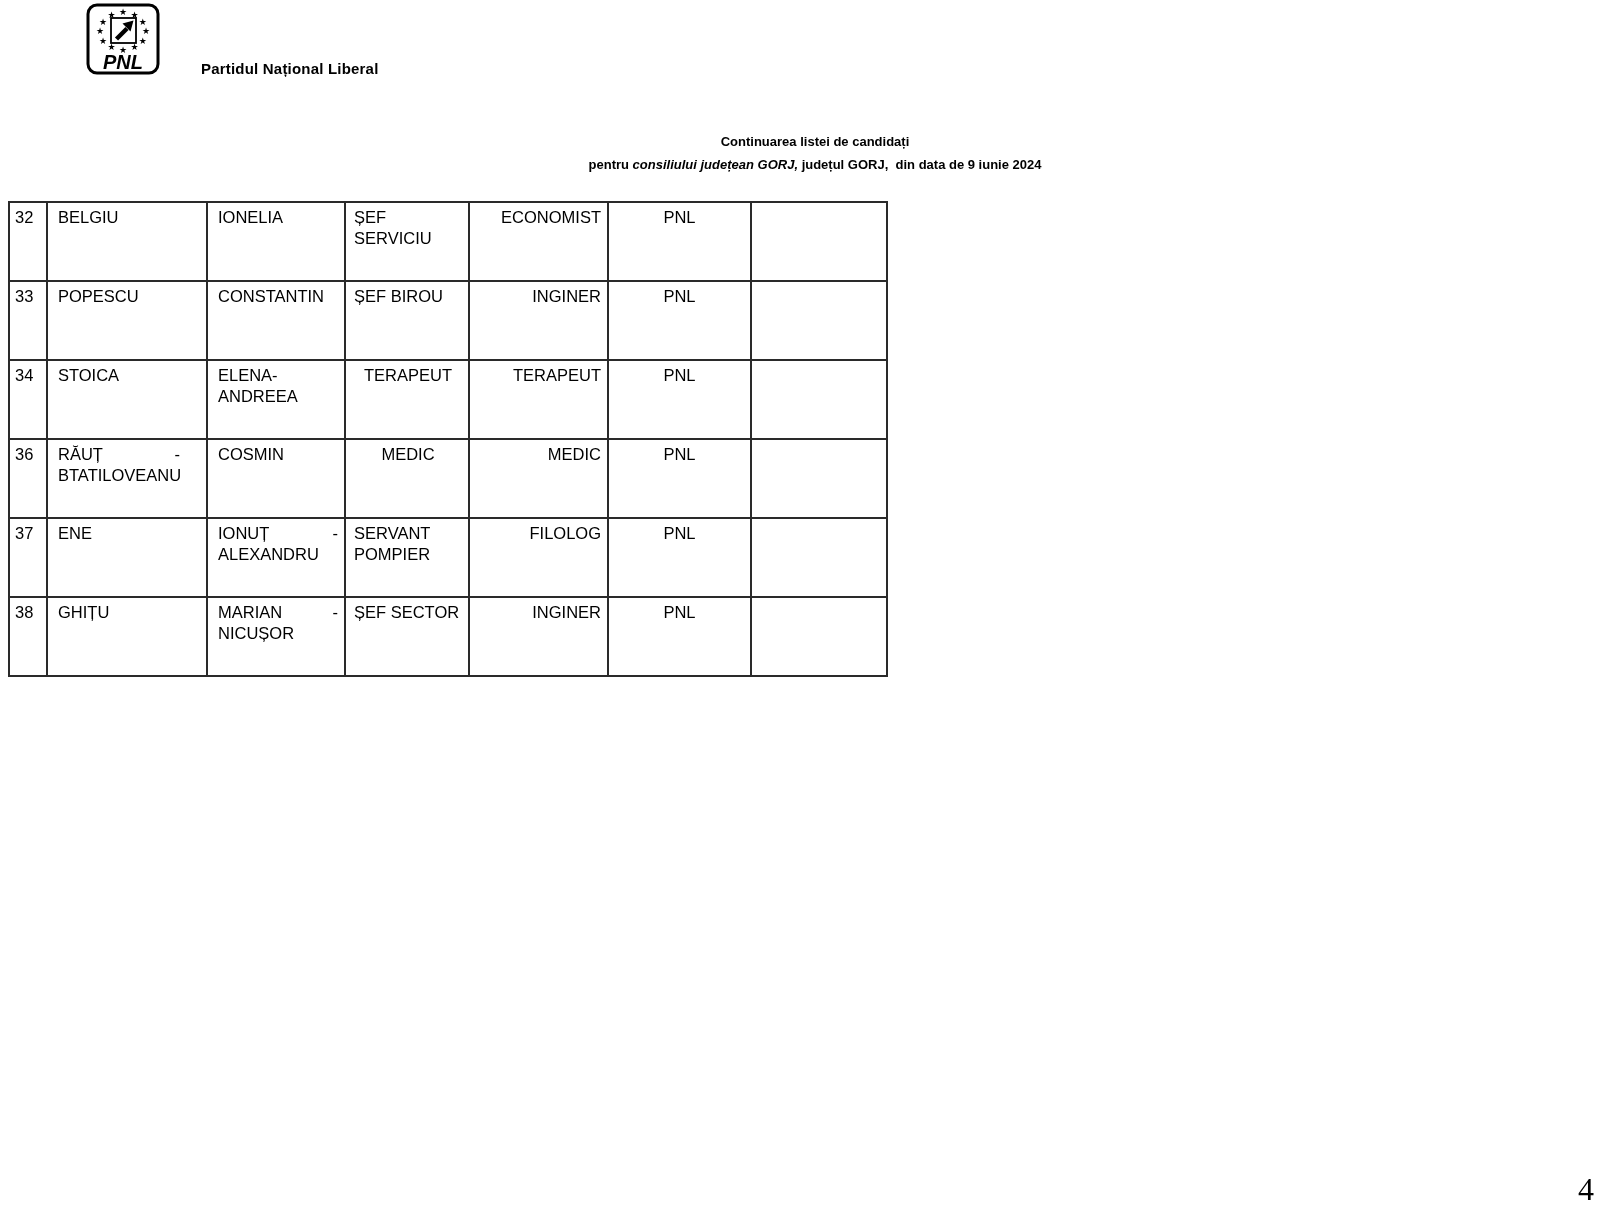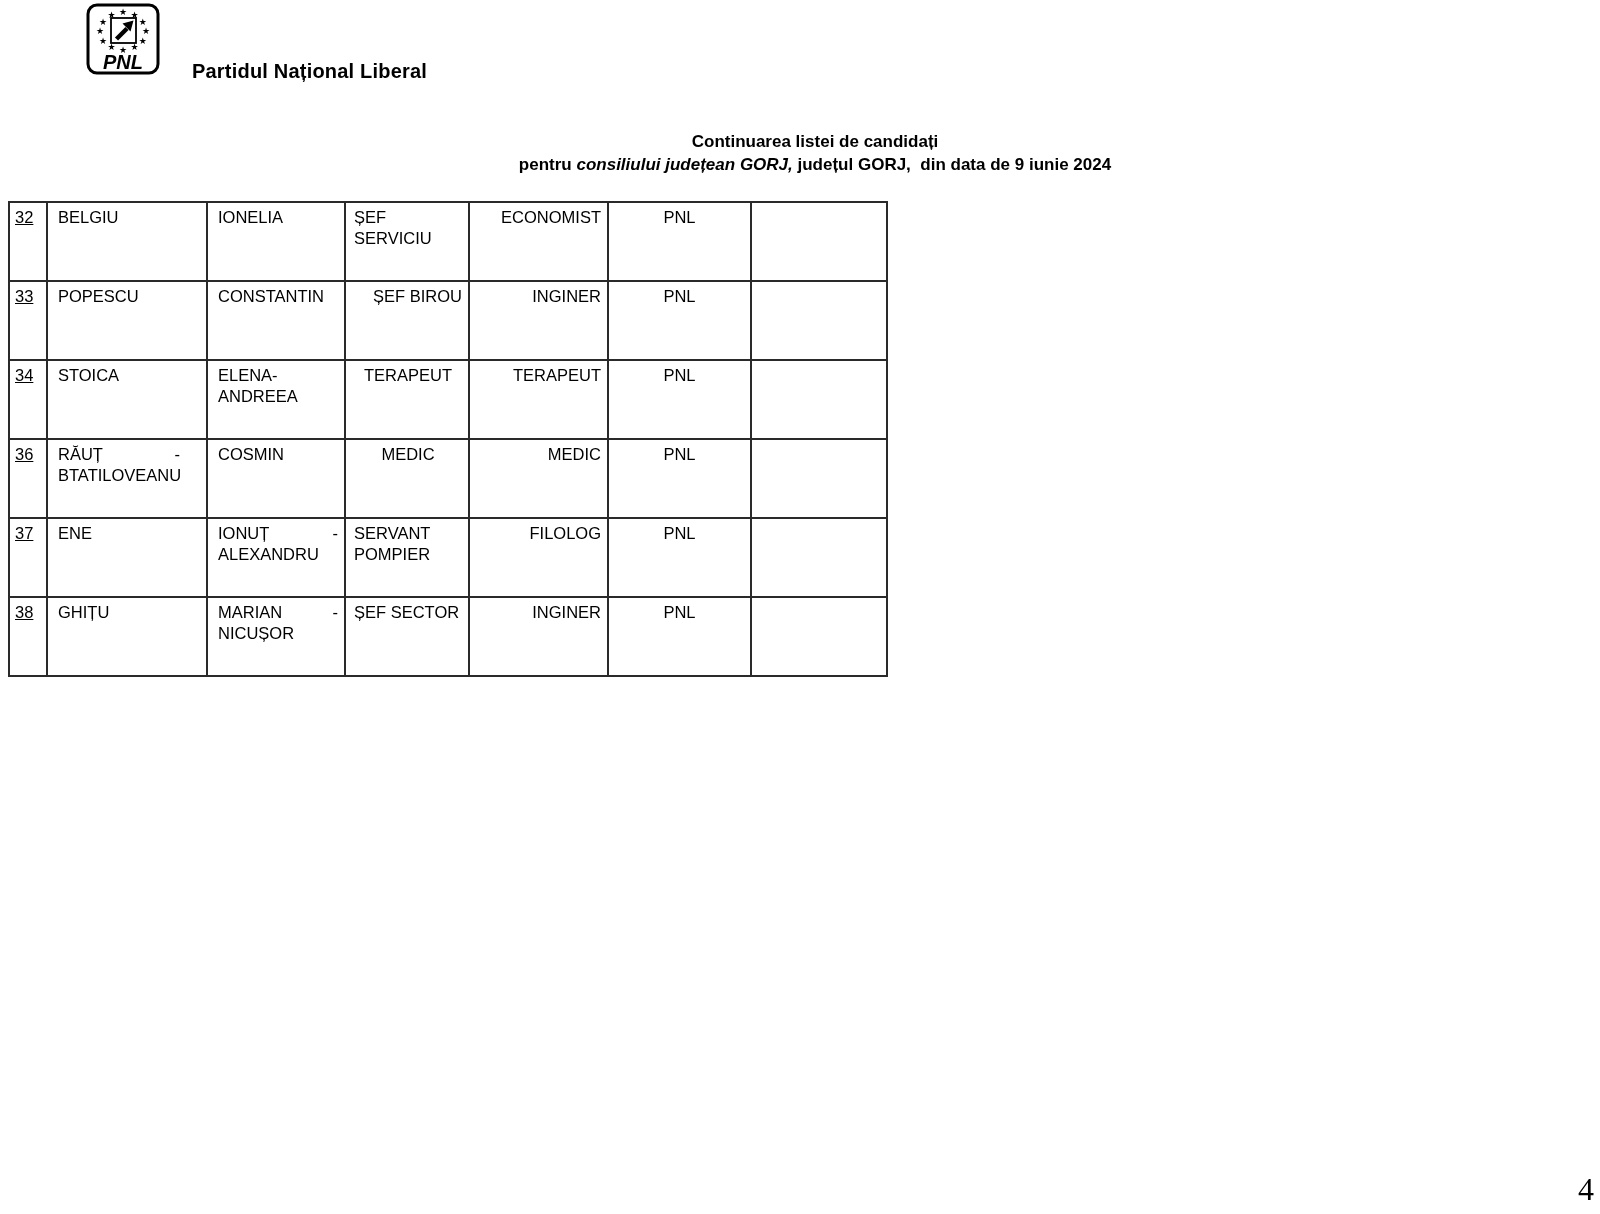--- a/index.html
+++ b/index.html
@@ -11,26 +11,26 @@
     color:#000;
     font-family:"Liberation Sans", sans-serif;
     overflow:hidden;
   }
 
   
   .logo { position:absolute; left:86px; top:3px; width:74px; height:72px; }
 
   
   .party-name {
-    position:absolute; left:192px; top:60px;
-    font-size:20px; font-weight:bold; letter-spacing:0.2px;
+    position:absolute; left:201px; top:60px;
+    font-size:15px; font-weight:bold; letter-spacing:0.2px;
   }
   .doc-title {
     position:absolute; left:30px; top:130px; width:1570px;
-    text-align:center; font-size:17px; font-weight:bold; line-height:23px;
+    text-align:center; font-size:13px; font-weight:bold; line-height:23px;
   }
   .seg-italic { font-style:italic; }
 
   
   table.candidates {
     position:absolute; left:8px; top:201px;
     border-collapse:collapse; table-layout:fixed;
     width:878px;
     font-size:16.5px; line-height:21px;
   }
@@ -42,21 +42,21 @@
   }
   .candidates tr { height:79px; }
   col.w-nr        { width:38px; }
   col.w-surname   { width:160px; }
   col.w-firstname { width:138px; }
   col.w-function  { width:124px; }
   col.w-profession{ width:139px; }
   col.w-party     { width:143px; }
   col.w-notes     { width:136px; }
 
-  td.c-nr        { text-align:left; padding-left:5px;text-decoration:underline; }
+  td.c-nr        { text-align:left; padding-left:5px; }
   td.c-surname   { text-align:left; padding-left:10px; padding-right:26px; }
   td.c-firstname { text-align:left; padding-left:10px; }
   td.c-function  { padding-left:8px; padding-right:6px;margin-left:9px; }
   td.c-profession{ text-align:right; }
   td.c-party     { text-align:center; }
 
   .jline { display:flex; justify-content:space-between; }
 
   
   .page-number {
@@ -120,21 +120,21 @@
           <td class="c-firstname">IONELIA</td>
           <td class="c-function" style="text-align: left;">ȘEF SERVICIU</td>
           <td class="c-profession">ECONOMIST</td>
           <td class="c-party">PNL</td>
           <td class="c-notes"></td>
         </tr>
         <tr>
           <td class="c-nr">33</td>
           <td class="c-surname">POPESCU</td>
           <td class="c-firstname">CONSTANTIN</td>
-          <td class="c-function" style="text-align: right;">ȘEF BIROU</td>
+          <td class="c-function" style="text-align: left;">ȘEF BIROU</td>
           <td class="c-profession">INGINER</td>
           <td class="c-party">PNL</td>
           <td class="c-notes"></td>
         </tr>
         <tr>
           <td class="c-nr">34</td>
           <td class="c-surname">STOICA</td>
           <td class="c-firstname">ELENA-ANDREEA</td>
           <td class="c-function" style="text-align: center;">TERAPEUT</td>
           <td class="c-profession">TERAPEUT</td>

